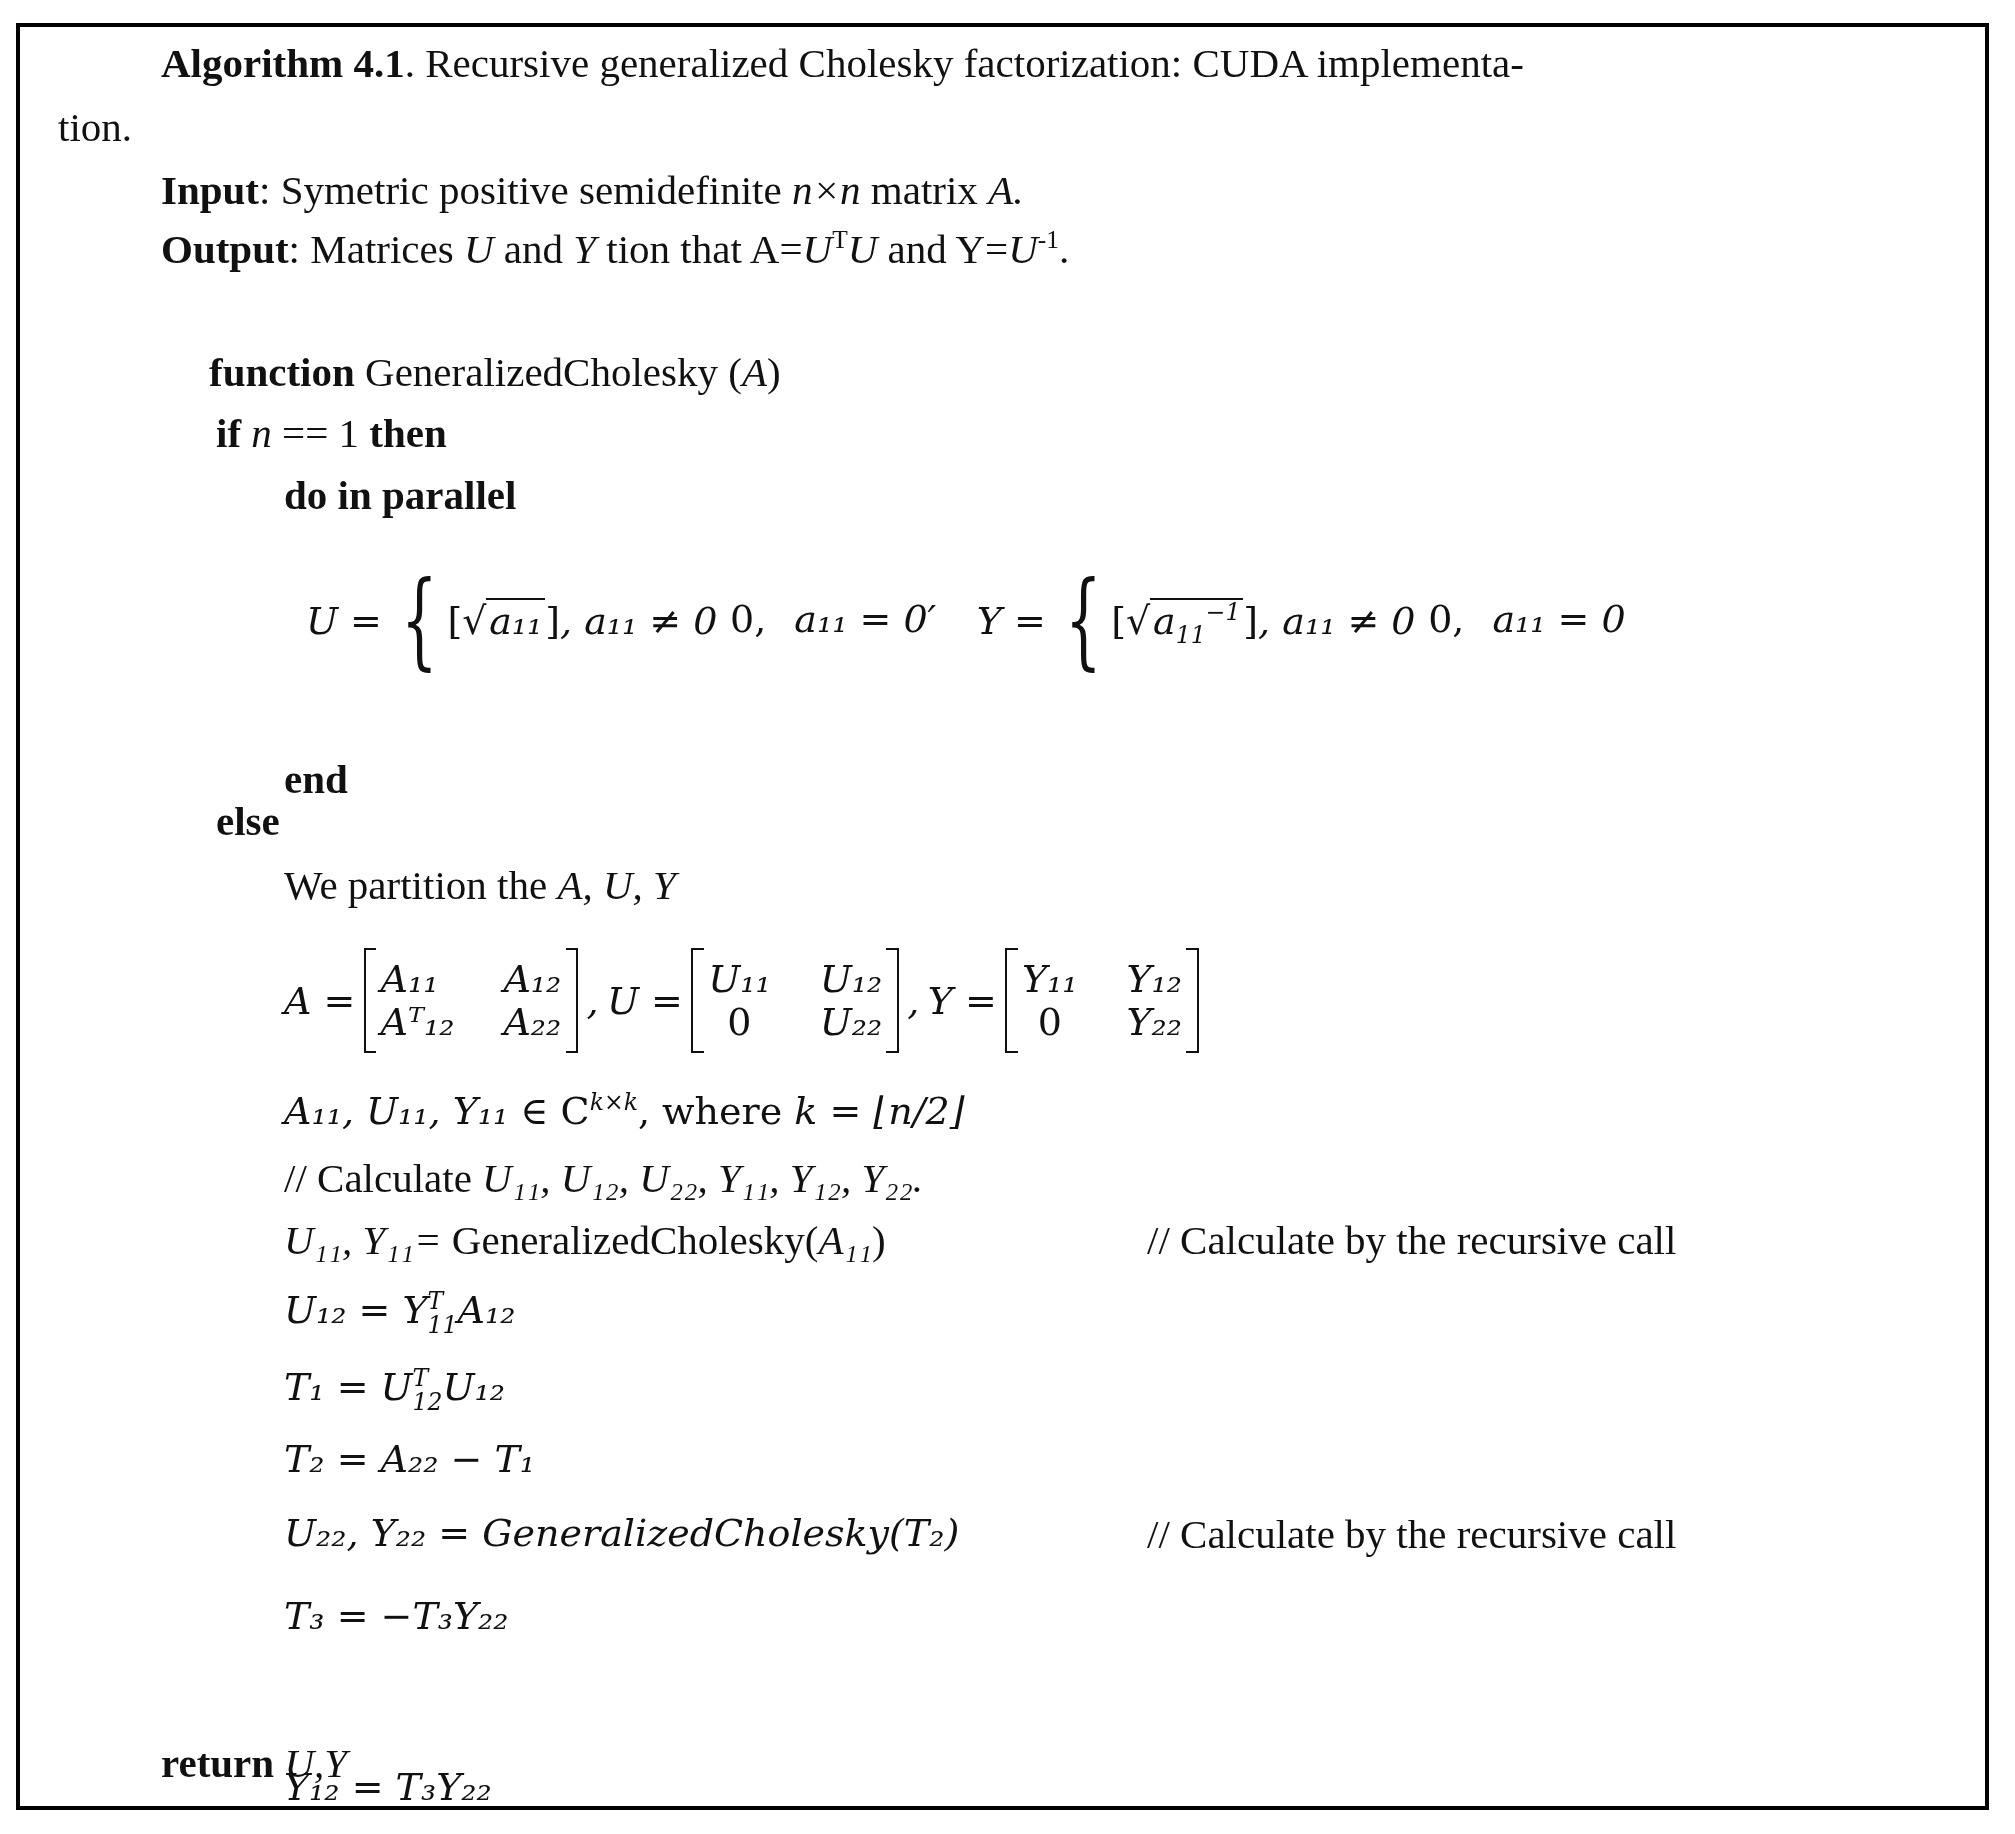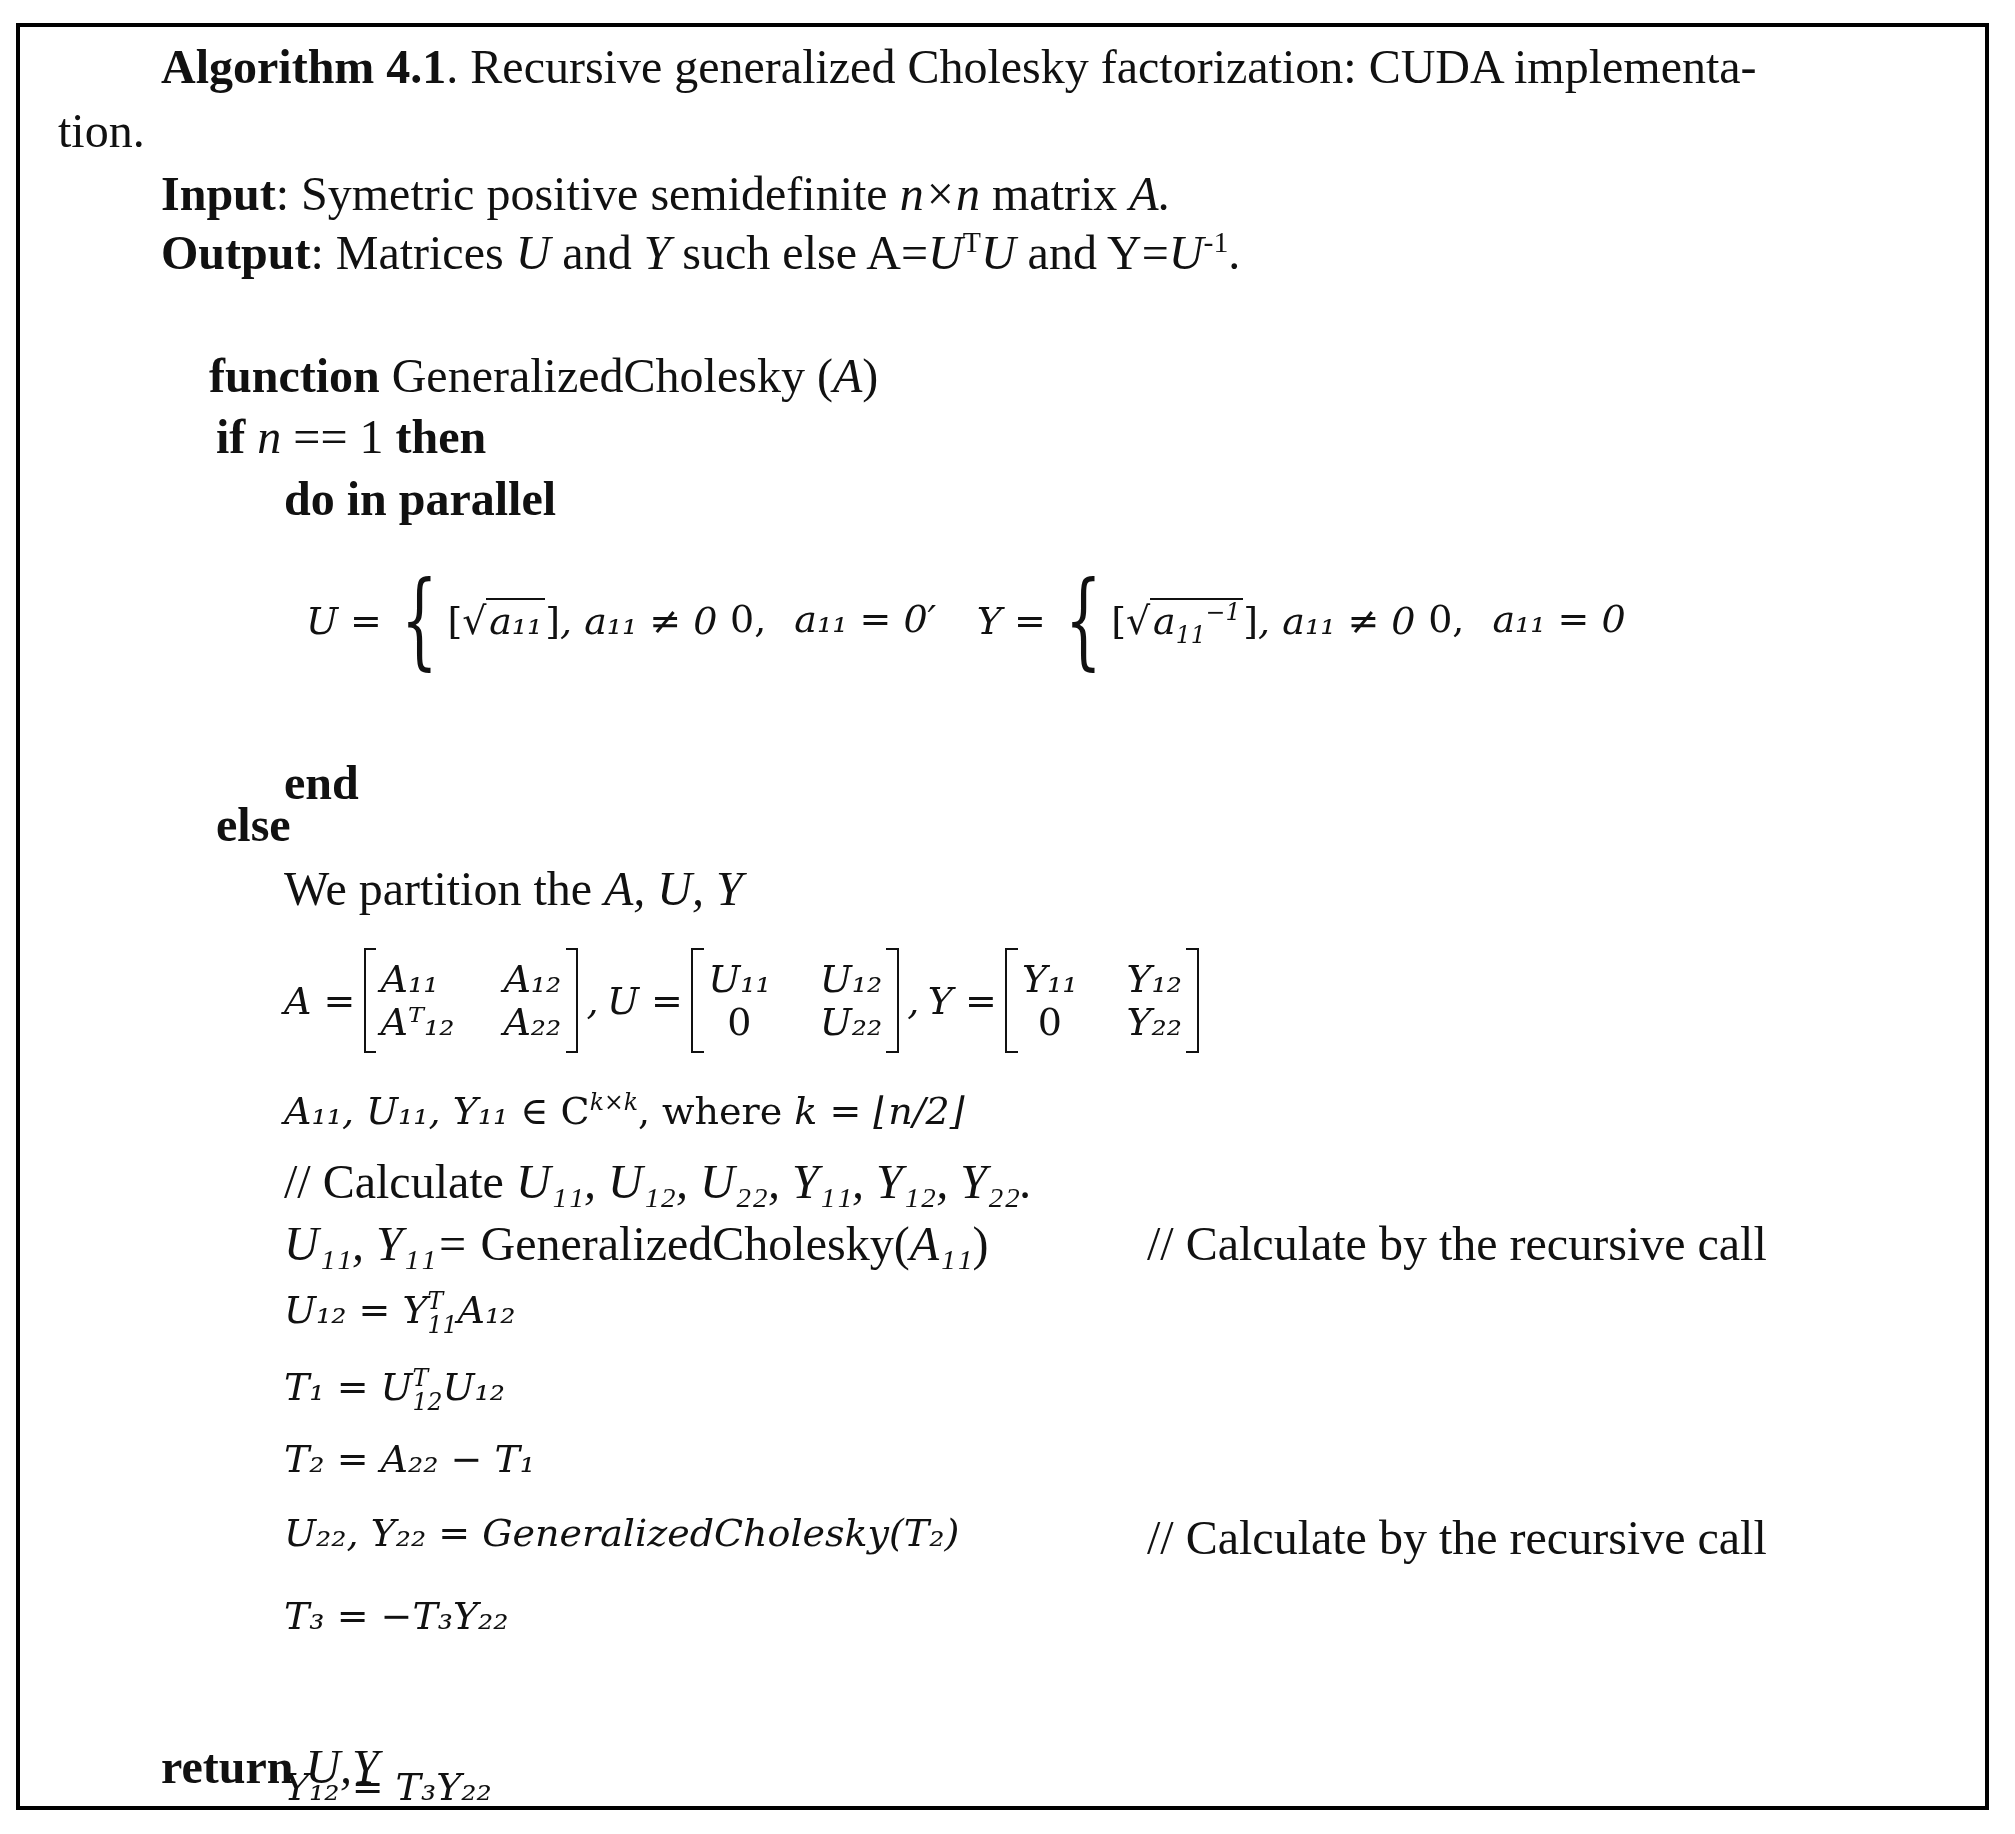--- a/index.html
+++ b/index.html
@@ -1,20 +1,20 @@
 <!DOCTYPE html>
 <html style="font-size:11.2px"><head>
 <meta charset="utf-8">
 <style>
   html, body { margin:0; padding:0; background:#ffffff; }
   body { width:2015px; height:1835px; position:relative; overflow:hidden;
          font-family:"Liberation Serif","DejaVu Serif",serif; color:#111; }
   .frame { position:absolute; left:16px; top:23px; width:1965px; height:1779px;
            border:4.9px solid #000; box-sizing:content-box; }
-  .ln { position:absolute; font-size:48px; line-height:1; white-space:nowrap; }
+  .ln { position:absolute; font-size:41px; line-height:1; white-space:nowrap; }
   .b { font-weight:bold; }
   .i { font-style:italic; }
   .m { font-family:"DejaVu Serif","Liberation Serif",serif; font-style:italic; font-size:38px; }
   .m .up { font-style:normal; }
   sub, sup { font-size:0.62em; line-height:0; }
   .stack { display:inline-flex; flex-direction:row; vertical-align:middle; line-height:1.15; }
   .cases { display:inline-flex; align-items:center; vertical-align:middle; }
   .brace { font-size:105px; font-family:"DejaVu Serif",serif; font-style:normal; line-height:1; transform:scaleX(0.55); display:inline-block; margin:0 -5.6px; }
   .crow { display:flex; justify-content:space-between; gap:28px; }
   .mat { display:inline-flex; align-items:center; vertical-align:middle; }
@@ -33,21 +33,21 @@
 <div class="ln" style="left:161px;top:43px;">
   <span class="b">Algorithm 4.1</span><span>. Recursive generalized Cholesky factorization: CUDA implementa-</span>
 </div>
 <div class="ln" style="left:58px;top:107px;">tion.</div>
 
 <div class="ln" style="left:161px;top:170px;">
   <span class="b">Input</span><span>: Symetric positive semidefinite </span><span class="i">n×n</span><span> matrix </span><span class="i">A.</span>
 </div>
 
 <div class="ln" style="left:161px;top:229px;">
-  <span class="b">Output</span><span>: Matrices </span><span class="i">U</span><span> and </span><span class="i">Y</span><span> such else A=</span><span class="i">U</span><sup>T</sup><span class="i">U</span><span> and Y=</span><span class="i">U</span><sup>-1</sup><span>.</span>
+  <span class="b">Output</span><span>: Matrices </span><span class="i">U</span><span> and </span><span class="i">Y</span><span> tion that A=</span><span class="i">U</span><sup>T</sup><span class="i">U</span><span> and Y=</span><span class="i">U</span><sup>-1</sup><span>.</span>
 </div>
 
 <div class="ln" style="left:161px;top:352px;margin-left:48px;">
   <span class="b">function</span><span> GeneralizedCholesky (</span><span class="i">A</span><span>)</span>
 </div>
 
 <div class="ln" style="left:216px;top:413px;">
   <span class="b">if</span><span class="i"> n </span><span>== 1 </span><span class="b">then</span>
 </div>
 

